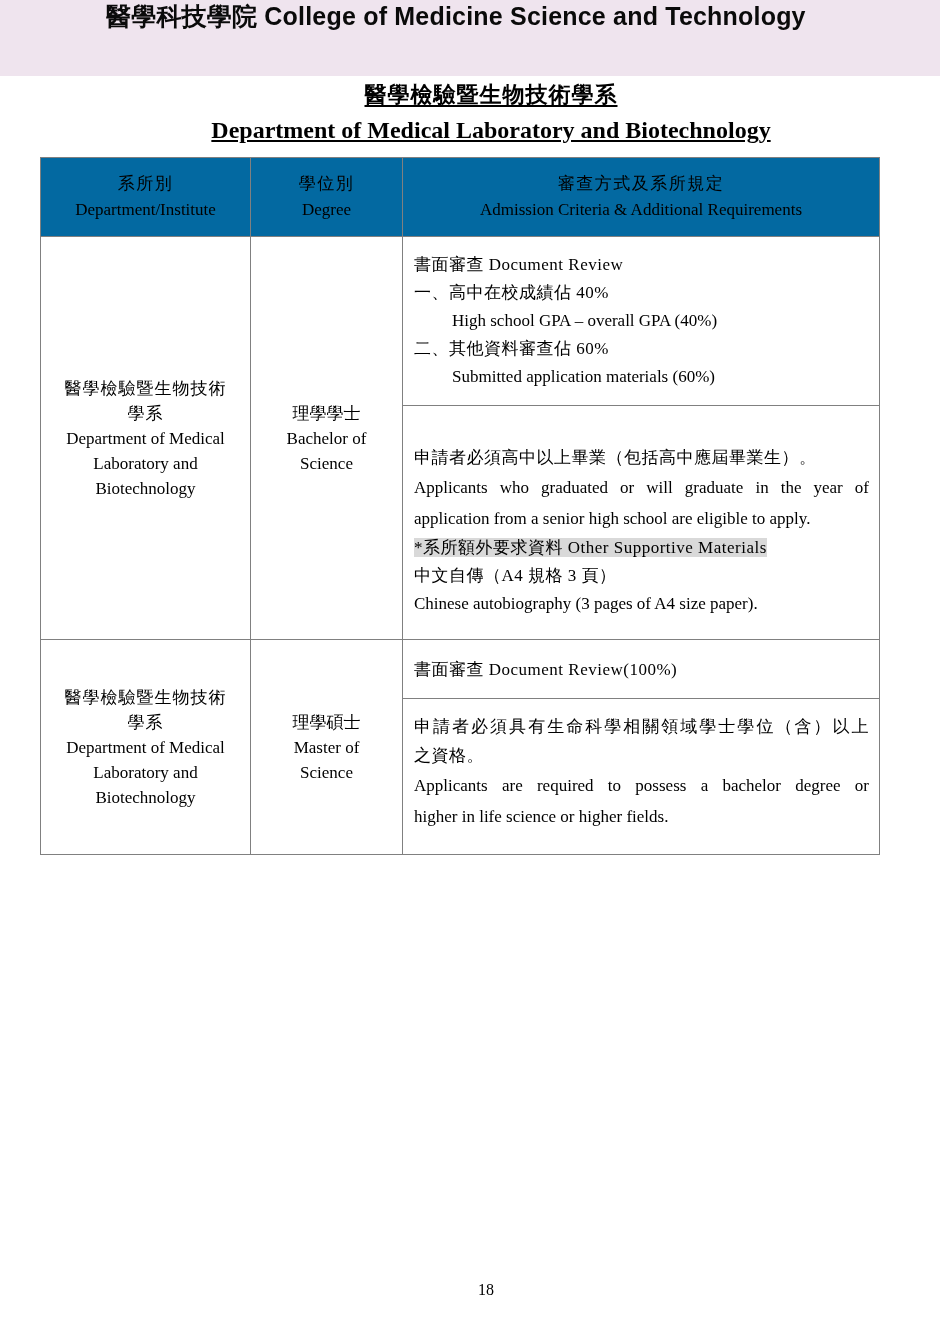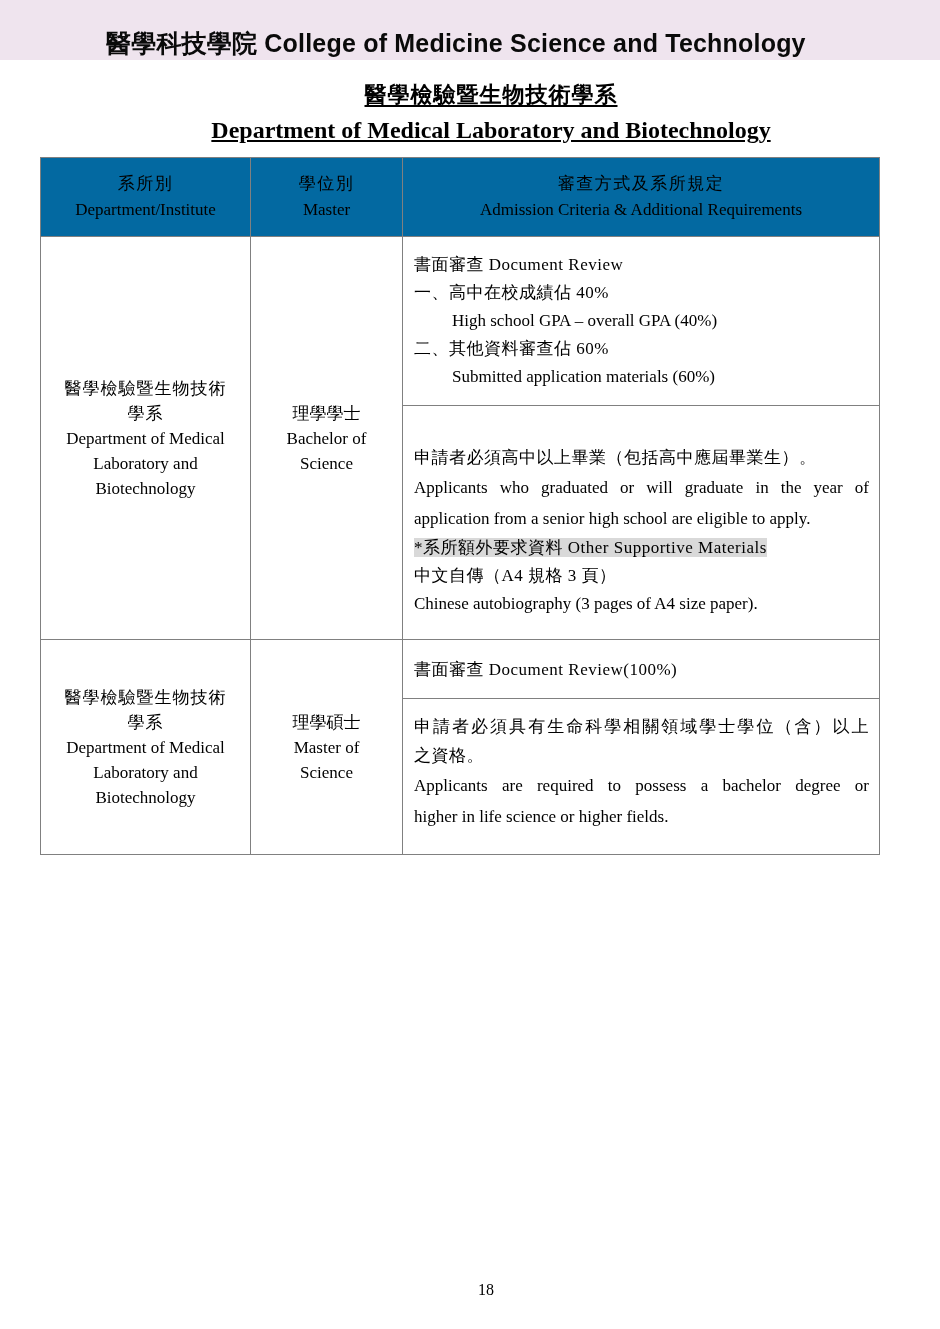--- a/index.html
+++ b/index.html
@@ -15,24 +15,24 @@
     color: #000000;
     overflow: hidden;
   }
 
   
   .banner {
     position: absolute;
     left: 0;
     top: 0;
     width: 940px;
-    height: 60px;
+    height: 76px;
     background: #efe4ee;
     display: flex;
-    align-items: flex-end;
+    align-items: flex-start;
   }
   .banner-title {
     font-family: "Liberation Sans", "DejaVu Sans", sans-serif;
     font-size: 25px;
     font-weight: 600;
     letter-spacing: 0.2px;
     color: #0a0a0a;
     margin-left: 106px;
     white-space: nowrap;
   }
@@ -154,21 +154,21 @@
     <col class="col-crit">
   </colgroup>
   <thead>
     <tr>
       <th>
         <div class="hdr-line">系所別</div>
         <div class="hdr-line2">Department/Institute</div>
       </th>
       <th>
         <div class="hdr-line">學位別</div>
-        <div class="hdr-line2">Master</div>
+        <div class="hdr-line2">Degree</div>
       </th>
       <th>
         <div class="hdr-line">審查方式及系所規定</div>
         <div class="hdr-line2">Admission Criteria &amp; Additional Requirements</div>
       </th>
     </tr>
   </thead>
   <tbody>
 
     <tr>

